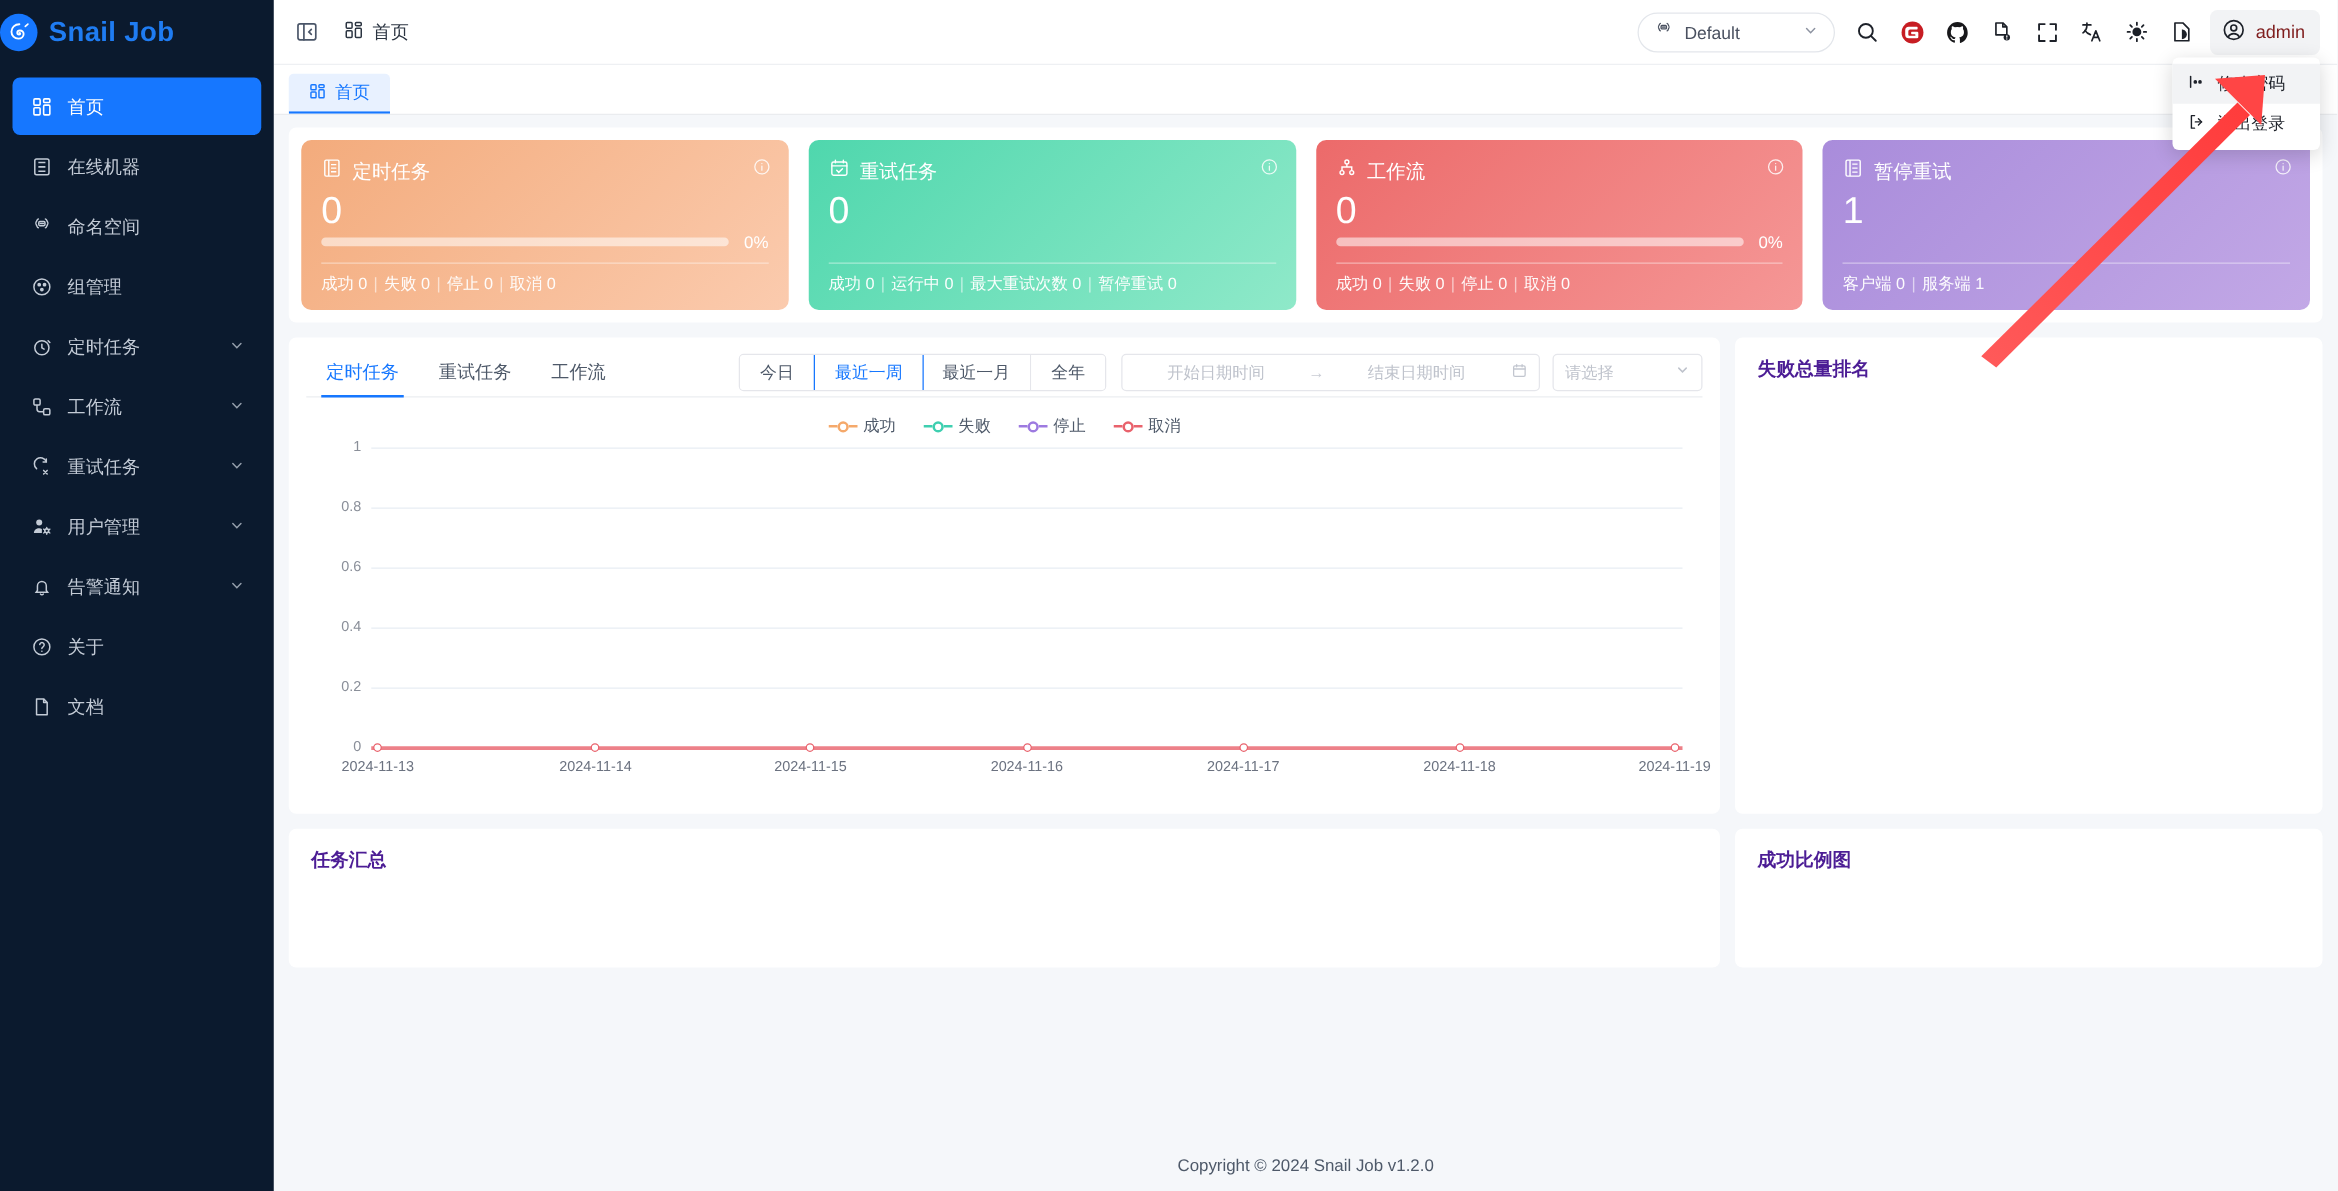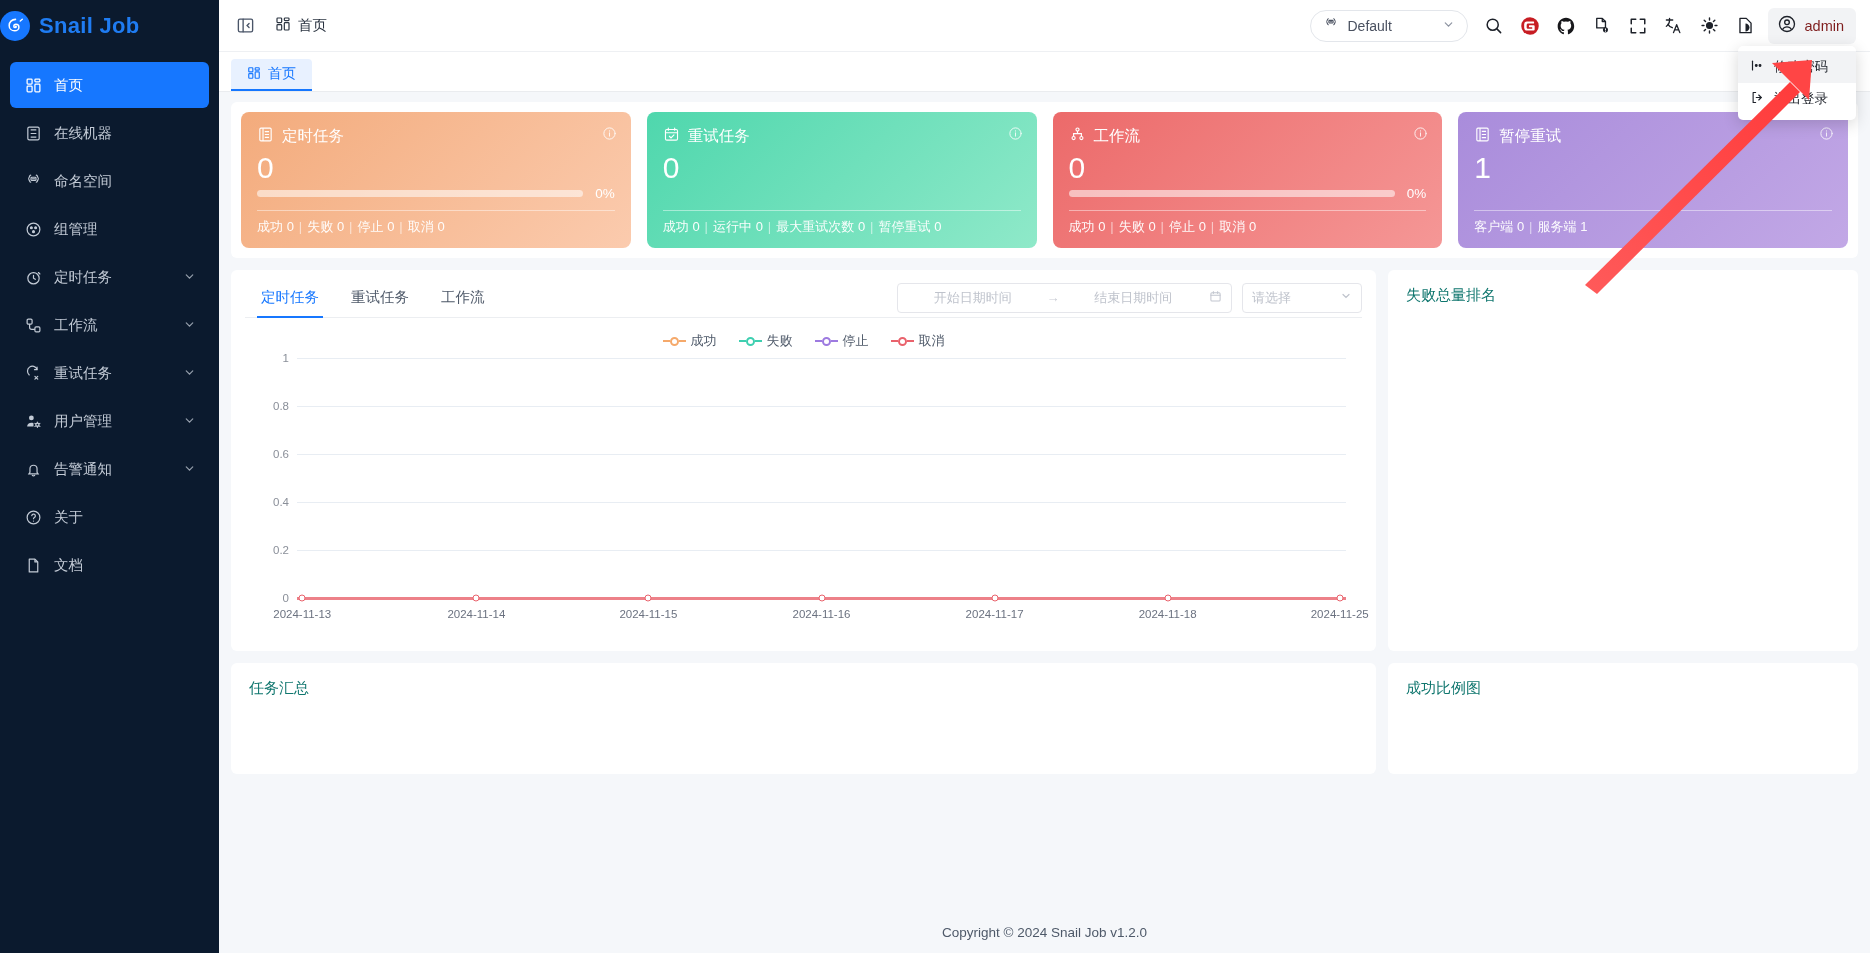--- a/index.html
+++ b/index.html
@@ -91,21 +91,21 @@
   .sc-prog { flex: 1 1 auto; height: 7px; background: rgba(255,255,255,.55); border-radius: 4px; }
   .sc-prog-pct { font-size: 13.5px; }
   .sc-divider { height: 1px; background: rgba(255,255,255,.45); margin: 9px 0 7px 0; }
   .sc-meta { font-size: 13px; opacity: .97; white-space: nowrap; overflow: hidden; }
   .sc-sep { opacity: .6; margin: 0 5px; }
 
   
   .mid-row { display: flex; gap: 12px; margin-top: 12px; }
   .chart-panel { flex: 1 1 auto; background: #fff; border-radius: 6px; padding: 8px 14px 10px 14px; min-width:0;}
   .right-panel { flex: 0 0 470px; background: #fff; border-radius: 6px; padding: 16px 18px; }
-  .panel-title { font-size: 15px; font-weight: normal; color: #0f766e; }
+  .panel-title { font-size: 15px; font-weight: bold; color: #4c1d95; }
 
   .chart-tabs-row { display: flex; align-items: center; border-bottom: 1px solid #eceef1; height: 40px; }
   .ctabs { display: flex; gap: 0; height: 100%; }
   .ctab {
     padding: 0 16px; height: 100%; display: flex; align-items: center; font-size: 14.5px;
     color: #4e5969; cursor: pointer; position: relative;
   }
   .ctab.active { color: #1677ff; }
   .ctab.active::after {
     content:''; position: absolute; left: 12px; right: 12px; bottom: -1px; height: 2px; background: #1677ff;
@@ -113,21 +113,21 @@
   .ctrl-spacer { flex: 1 1 auto; }
   .seg-group { display: flex; border: 1px solid #e5e6eb; border-radius: 4px; overflow: hidden; height: 30px; }
   .seg {
     padding: 0 16px; display: flex; align-items: center; font-size: 13.5px; color: #4e5969;
     background: #fff; cursor: pointer; border-right: 1px solid #e5e6eb;
   }
   .seg:last-child { border-right: 0; }
   .seg.active { color: #1677ff; border: 1px solid #1677ff; margin: -1px; z-index: 2; }
   .daterange {
     height: 30px; border: 1px solid #e5e6eb; border-radius: 4px; display: flex; align-items: center;
-    padding: 0 9px; margin-left: 24px; font-size: 13px; color: #bfc3cc; gap: 8px; width: 335px; background:#fff;
+    padding: 0 9px; margin-left: 12px; font-size: 13px; color: #bfc3cc; gap: 8px; width: 335px; background:#fff;
   }
   .dr-ph { flex: 1 1 0; text-align: center; }
   .dr-arrow { color: #c9ccd4; }
   .dr-cal { color: #c2c6cf; margin-left: 2px; }
   .pick-select {
     height: 30px; border: 1px solid #e5e6eb; border-radius: 4px; display: flex; align-items: center;
     padding: 0 9px; margin-left: 10px; font-size: 13px; color: #bfc3cc; width: 120px; justify-content: space-between;
     background:#fff;
   }
 
@@ -611,20 +611,26 @@
 
       <div class="mid-row">
         <div class="chart-panel">
           <div class="chart-tabs-row">
             <div class="ctabs">
               <div class="ctab active">定时任务</div>
               <div class="ctab">重试任务</div>
               <div class="ctab">工作流</div>
             </div>
             <div class="ctrl-spacer"></div>
+            <div class="seg-group">
+              <div class="seg">今日</div>
+              <div class="seg active">最近一周</div>
+              <div class="seg">最近一月</div>
+              <div class="seg">全年</div>
+            </div>
             <div class="daterange">
               <span class="dr-ph">开始日期时间</span>
               <span class="dr-arrow">→</span>
               <span class="dr-ph">结束日期时间</span>
               <span class="dr-cal">
                 <svg width="13" height="13" viewBox="0 0 24 24" fill="none" stroke="currentColor" stroke-width="1.9" stroke-linecap="round">
                   <rect x="3.5" y="5" width="17" height="15.5" rx="2"></rect>
                     <path d="M3.5 9.6h17M8 3v3.4M16 3v3.4"></path>
                 </svg>
               </span>
@@ -699,21 +705,21 @@
               <div class="series-pt" style="left:83%;top:240px"></div>
               <div class="series-pt" style="left:99.4%;top:240px"></div>
             </div>
             <div style="position:absolute;left:52px;right:16px;top:250px;height:18px;">
               <div class="x-label" style="left:0.5%">2024-11-13</div>
               <div class="x-label" style="left:17.1%">2024-11-14</div>
               <div class="x-label" style="left:33.5%">2024-11-15</div>
               <div class="x-label" style="left:50%">2024-11-16</div>
               <div class="x-label" style="left:66.5%">2024-11-17</div>
               <div class="x-label" style="left:83%">2024-11-18</div>
-              <div class="x-label" style="left:99.4%">2024-11-25</div>
+              <div class="x-label" style="left:99.4%">2024-11-19</div>
             </div>
           </div>
         </div>
 
         <div class="right-panel">
           <div class="panel-title">失败总量排名</div>
           <div style="height:330px"></div>
         </div>
       </div>
 

